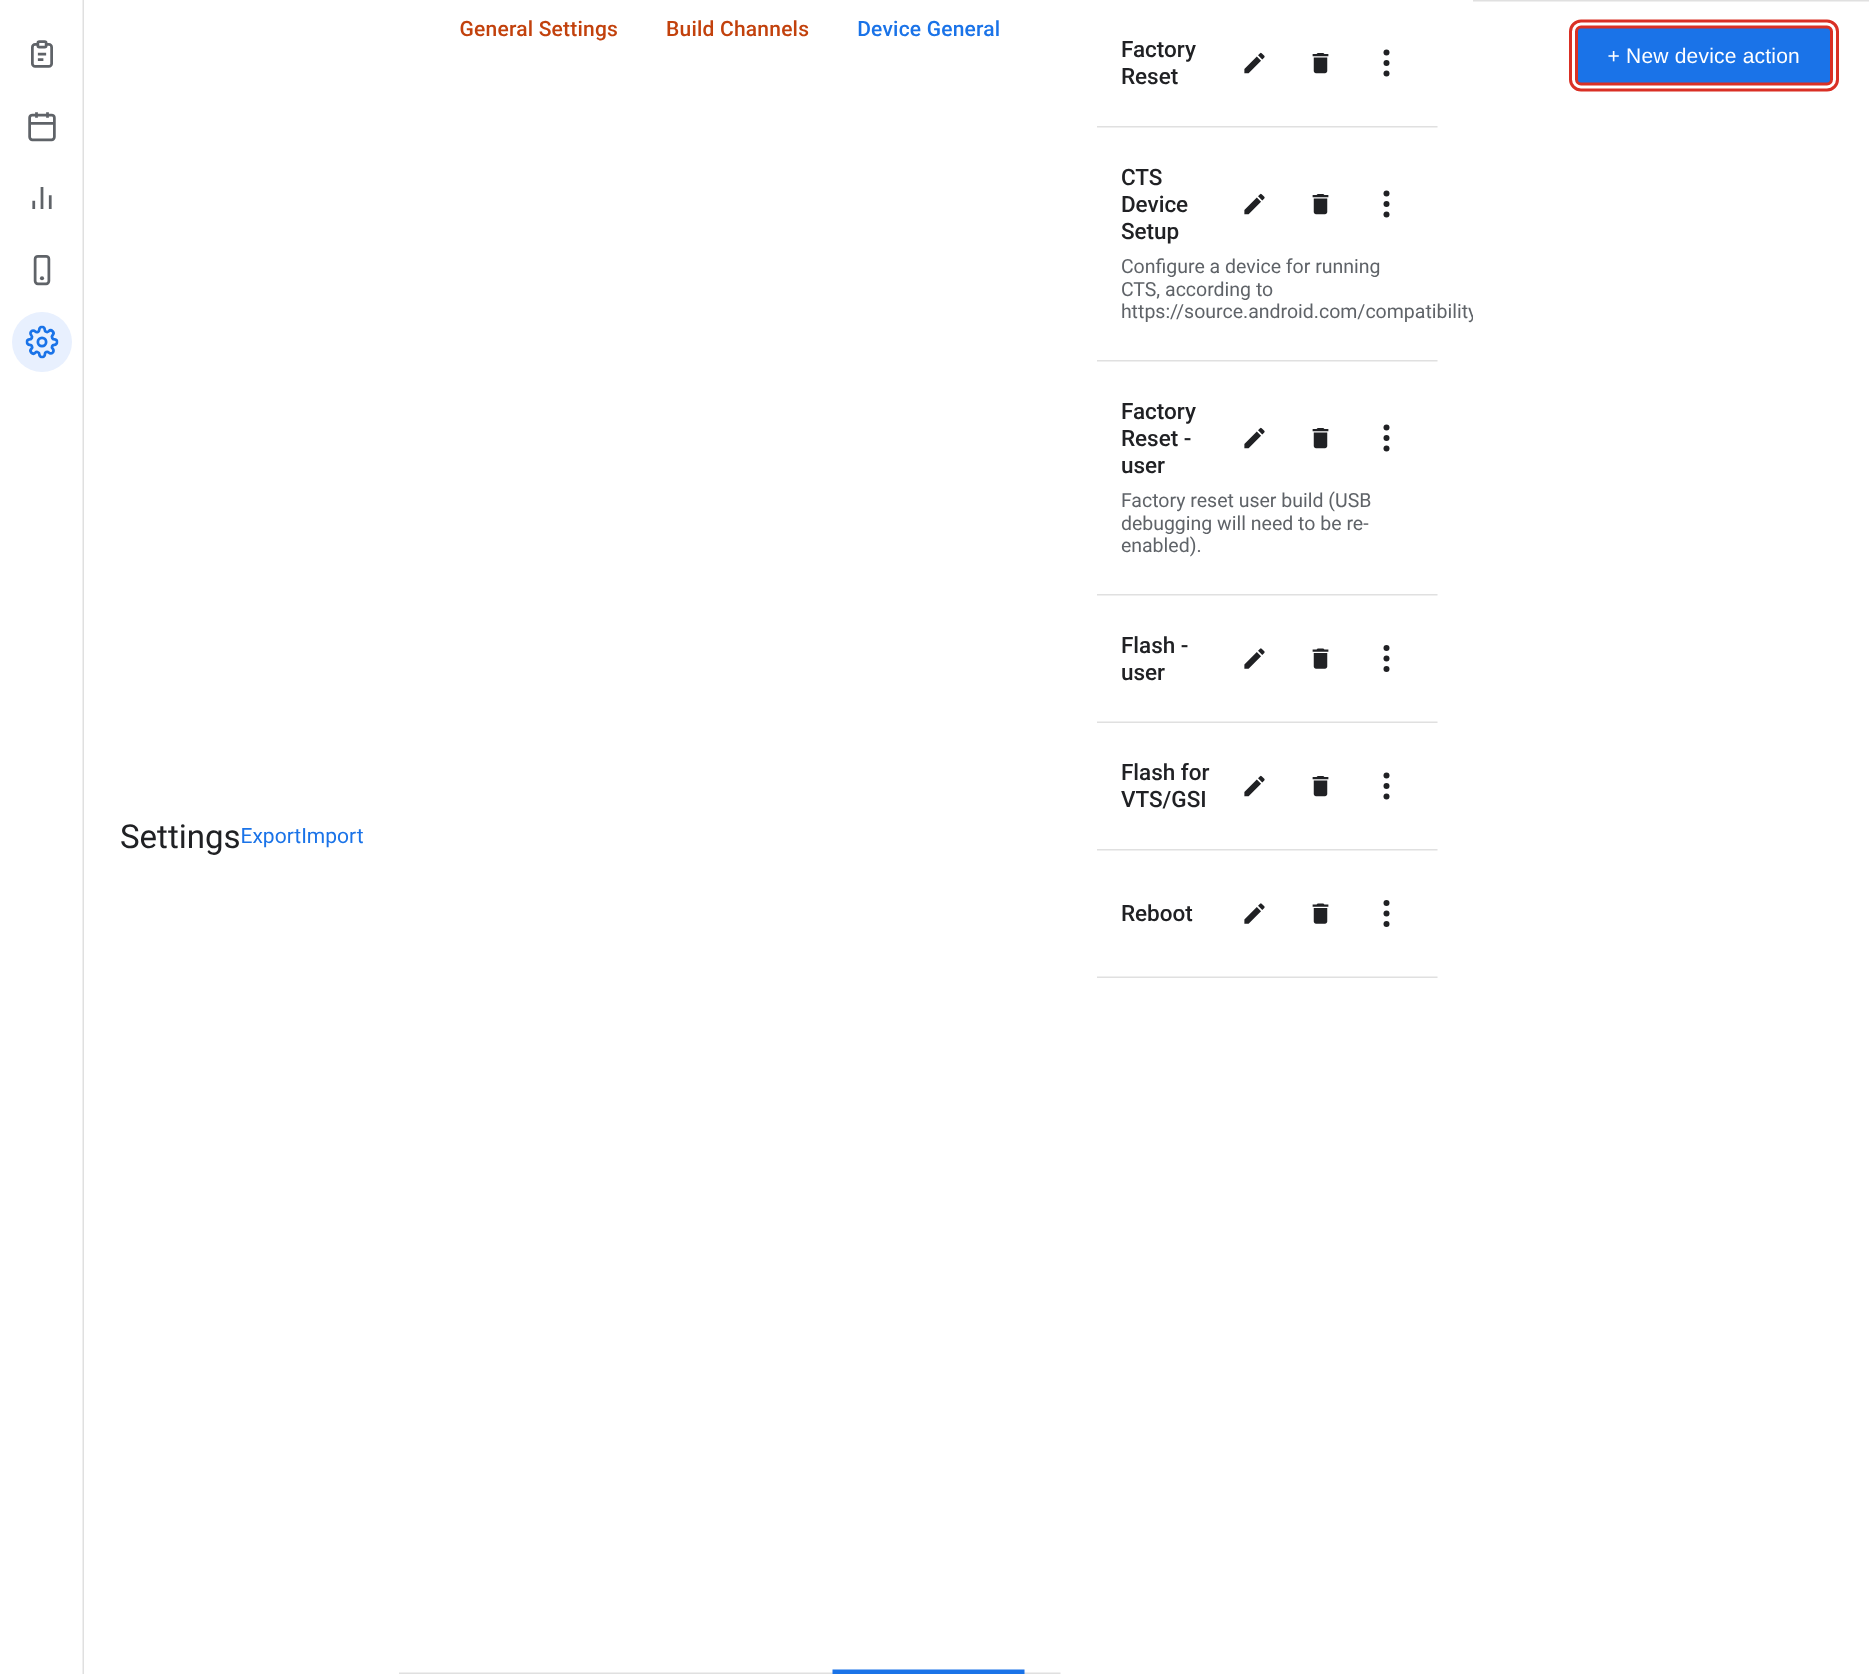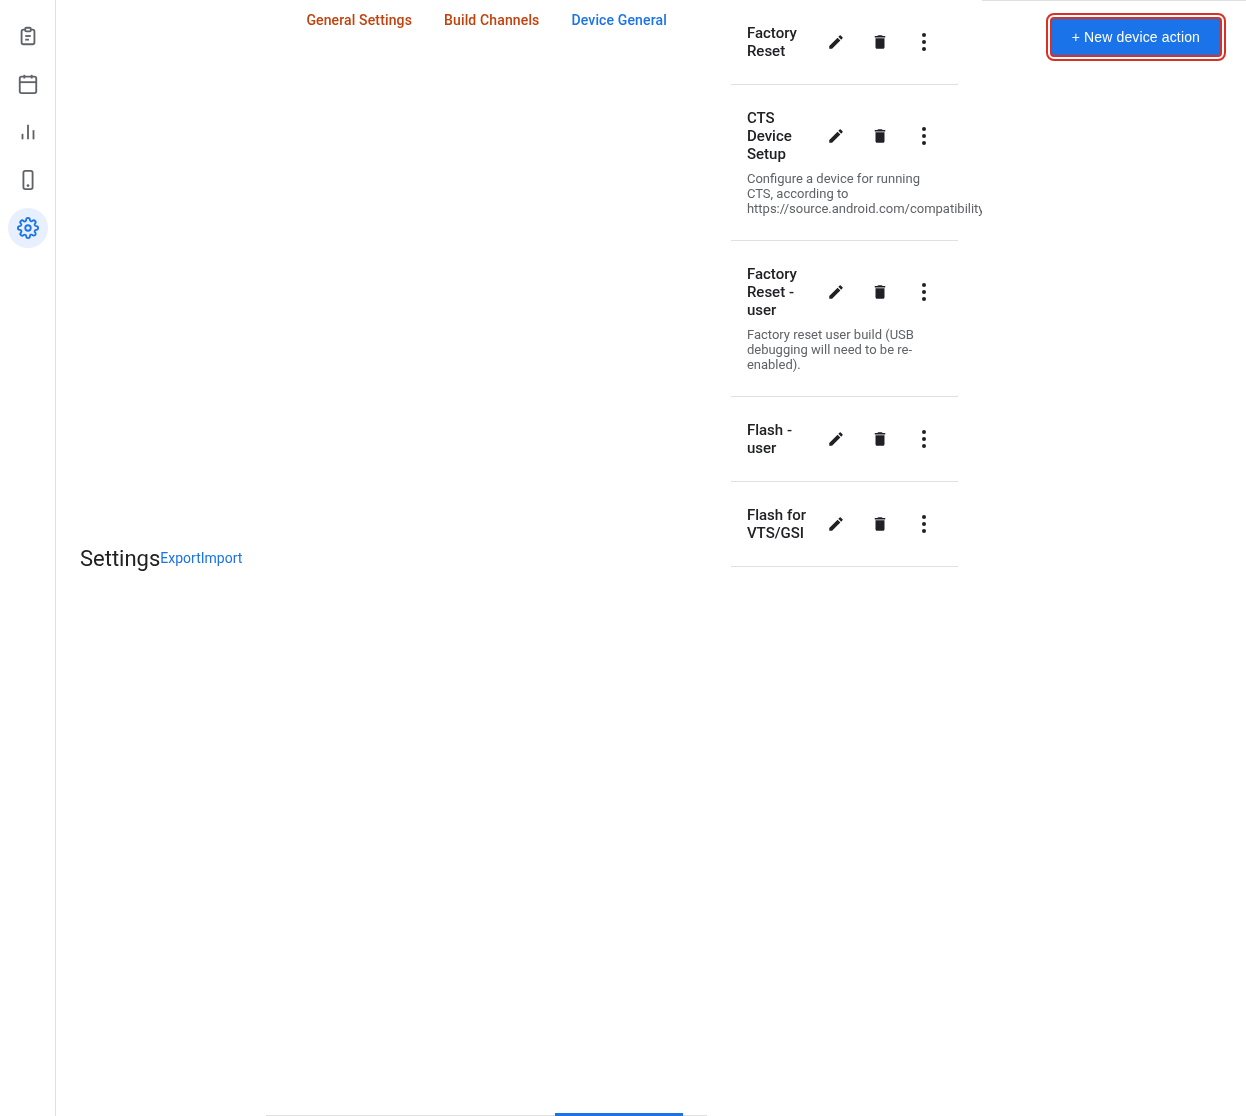--- a/index.html
+++ b/index.html
@@ -347,20 +347,44 @@
               <div class="dots-icon">
                   <span></span>
                   <span></span>
                   <span></span>
                 </div>
             </button>
           </div>
         </div>
       </div>
 
+      <div class="action-item">
+        <div class="action-item-header">
+          <span class="action-item-title">Reboot</span>
+          <div class="action-item-controls">
+            <button class="icon-btn" title="Edit">
+              <svg width="18" height="18" viewBox="0 0 24 24" fill="currentColor">
+                  <path d="M3 17.25V21h3.75L17.81 9.94l-3.75-3.75L3 17.25zm17.71-10.21a1 1 0 000-1.41l-2.34-2.34a1 1 0 00-1.41 0l-1.83 1.83 3.75 3.75 1.83-1.83z"></path>
+                </svg>
+            </button>
+            <button class="icon-btn" title="Delete">
+              <svg width="18" height="18" viewBox="0 0 24 24" fill="currentColor">
+                  <path d="M6 19c0 1.1.9 2 2 2h8c1.1 0 2-.9 2-2V7H6v12zM19 4h-3.5l-1-1h-5l-1 1H5v2h14V4z"></path>
+                </svg>
+            </button>
+            <button class="icon-btn" title="More">
+              <div class="dots-icon">
+                  <span></span>
+                  <span></span>
+                  <span></span>
+                </div>
+            </button>
+          </div>
+        </div>
+      </div>
 
     </div>
 
     <div class="footer">
       <button class="new-action-btn">+ New device action</button>
     </div>
   </div>
 </div>
 
 </body></html>

